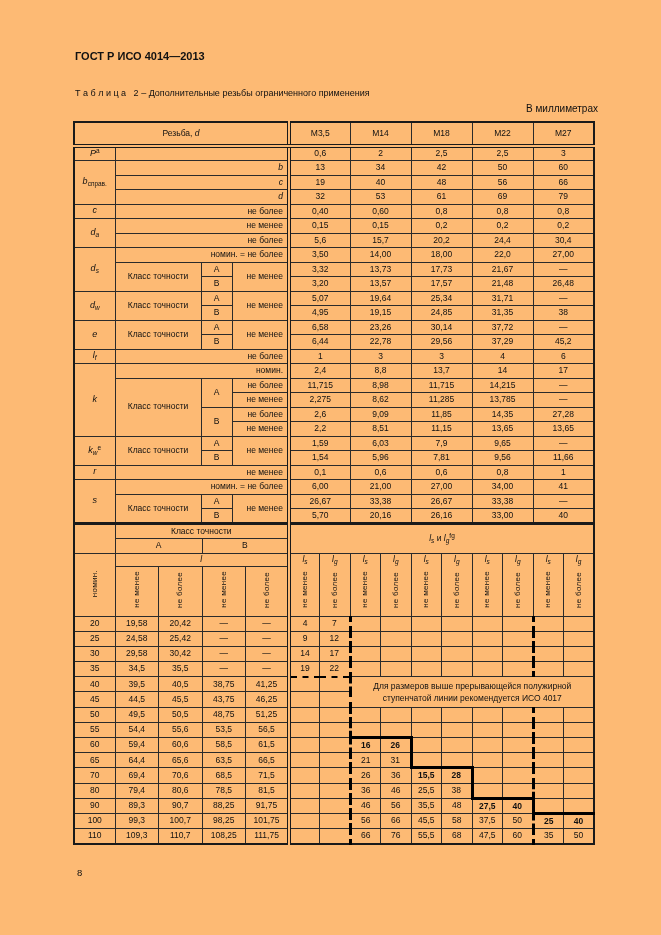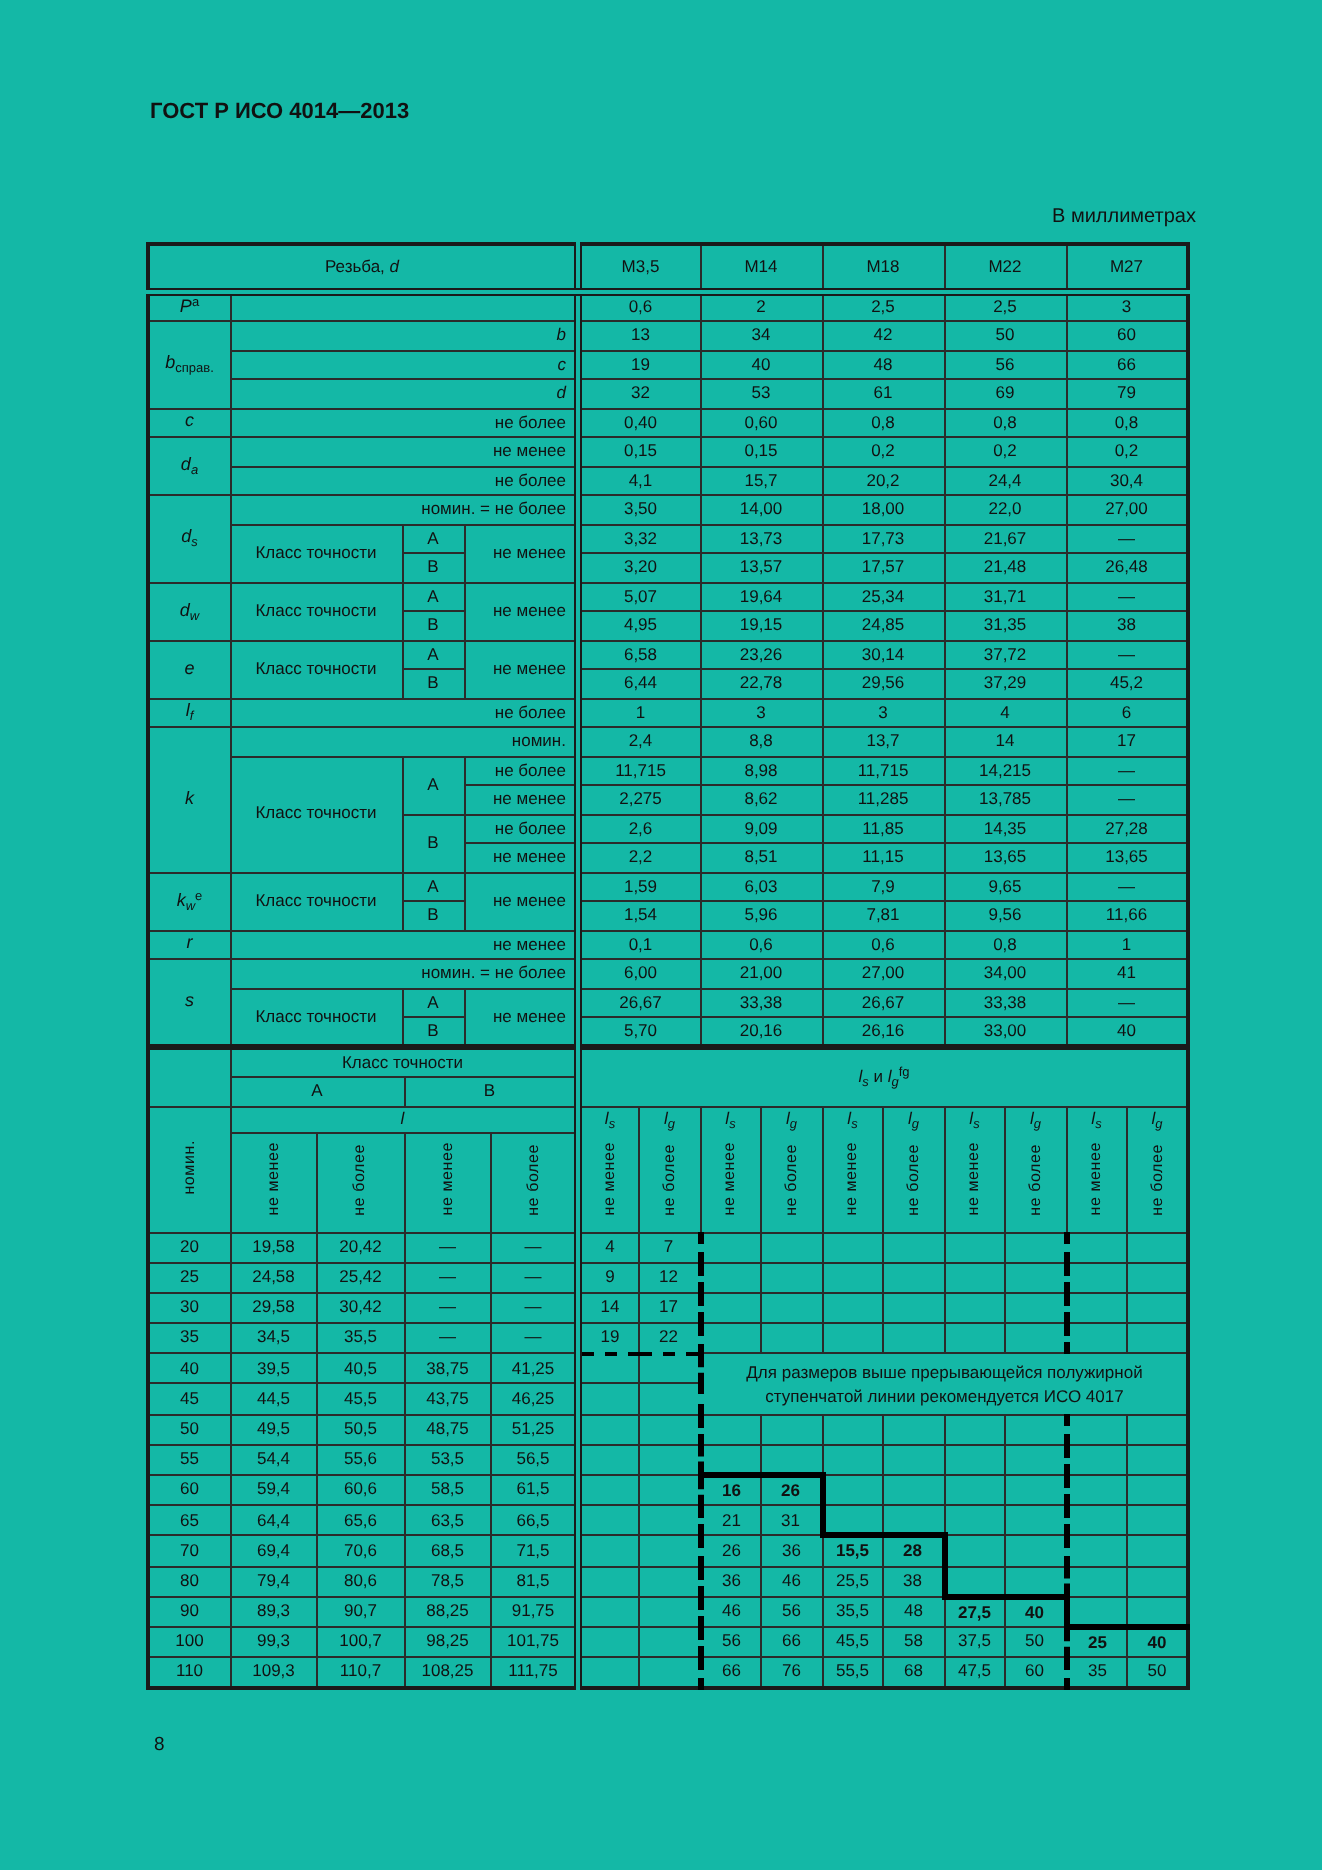--- a/index.html
+++ b/index.html
@@ -1,16 +1,16 @@
 <!DOCTYPE html>
 <html><head>
 <meta charset="utf-8">
 <style>
   html,body{margin:0;padding:0;background:#e8e8e8;}
-  .page{position:relative;width:661px;height:935px;background:#14b8a6;outline:1px solid #cfcfcf;
+  .page{position:relative;width:661px;height:935px;background:#fdba74;outline:1px solid #cfcfcf;
         font-family:"Liberation Sans", sans-serif;color:#111;overflow:hidden;}
   .doc-number{position:absolute;left:75px;top:50px;font-size:11px;font-weight:bold;}
   .caption{position:absolute;left:75px;top:88px;font-size:9px;white-space:pre;}
   .units{position:absolute;right:63px;top:103px;font-size:10px;}
   .tables{position:absolute;left:73px;top:121px;}
   .pageno{position:absolute;left:77px;top:867px;font-size:9.5px;}
 
   table{border-collapse:collapse;table-layout:fixed;border:2px solid #1a1a1a;}
   #ltbl{margin-top:-1px;}
   td{border:1px solid #2b2b2b;padding:0 2px;font-size:8.5px;line-height:1.1;
@@ -41,20 +41,21 @@
   .dashB{border-bottom:2px dashed #000;}
   .bT{border-top:3px solid #000;font-weight:bold;}
   .bR{border-right:3px solid #000;}
   .noteCell{font-size:8.5px;line-height:1.45;white-space:normal;margin-top:30px;}
 </style>
 </head>
 <body>
 
 <div class="page">
   <div class="doc-number">ГОСТ Р ИСО 4014—2013</div>
+  <div class="caption"><span>Т а б л и ц а   2</span><span> </span><span>– Дополнительные резьбы ограниченного применения</span></div>
   <div class="units">В миллиметрах</div>
 
   <div class="tables">
     <table id="utbl">
       <colgroup>
         <col style="width:41px">
           <col style="width:86px">
           <col style="width:31px">
           <col style="width:57px">
         <col style="width:30.5px">
@@ -124,21 +125,21 @@
             <td class="glbl" rowspan="2"><i>d<sub>a</sub></i></td>
             <td class="ar" colspan="3">не менее</td>
             <td class="dbl" colspan="2">0,15</td>
             <td colspan="2">0,15</td>
             <td colspan="2">0,2</td>
             <td colspan="2">0,2</td>
             <td colspan="2">0,2</td>
           </tr>
           <tr>
             <td class="ar" colspan="3">не более</td>
-            <td class="dbl" colspan="2">4,1</td>
+            <td class="dbl" colspan="2">5,6</td>
             <td colspan="2">15,7</td>
             <td colspan="2">20,2</td>
             <td colspan="2">24,4</td>
             <td colspan="2">30,4</td>
           </tr>
           <tr>
             <td class="glbl" rowspan="3"><i>d<sub>s</sub></i></td>
             <td class="ar" colspan="3">номин. = не более</td>
             <td class="dbl" colspan="2">3,50</td>
             <td colspan="2">14,00</td>

